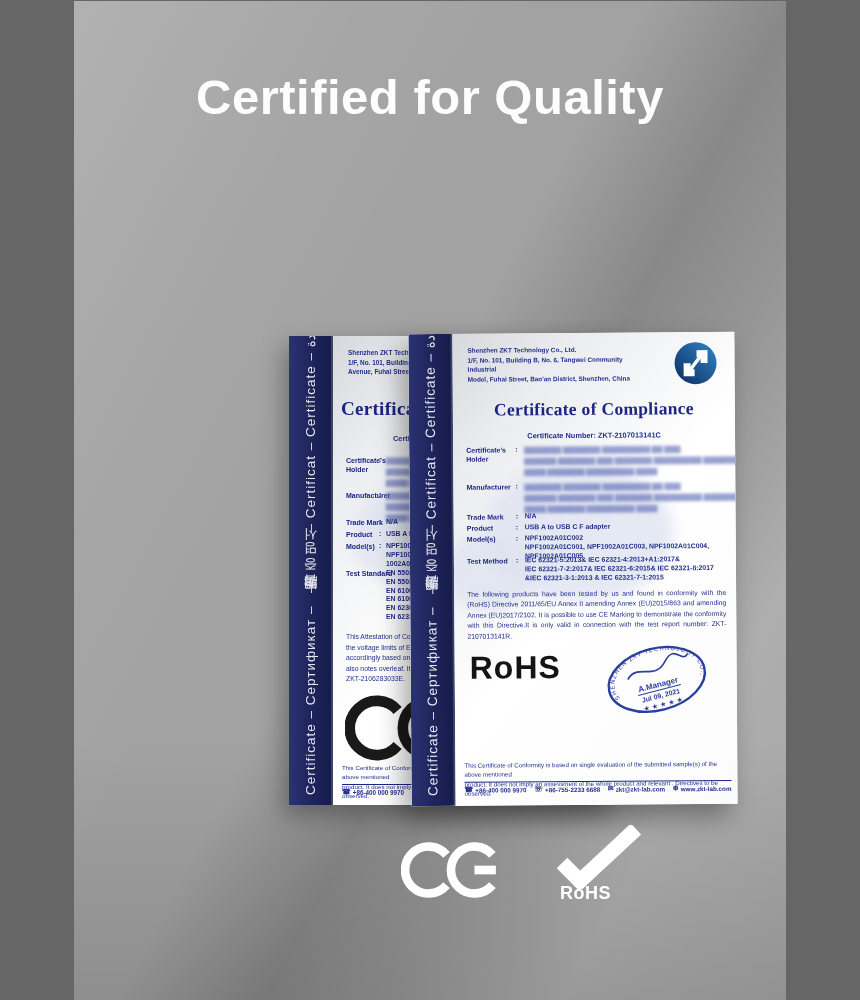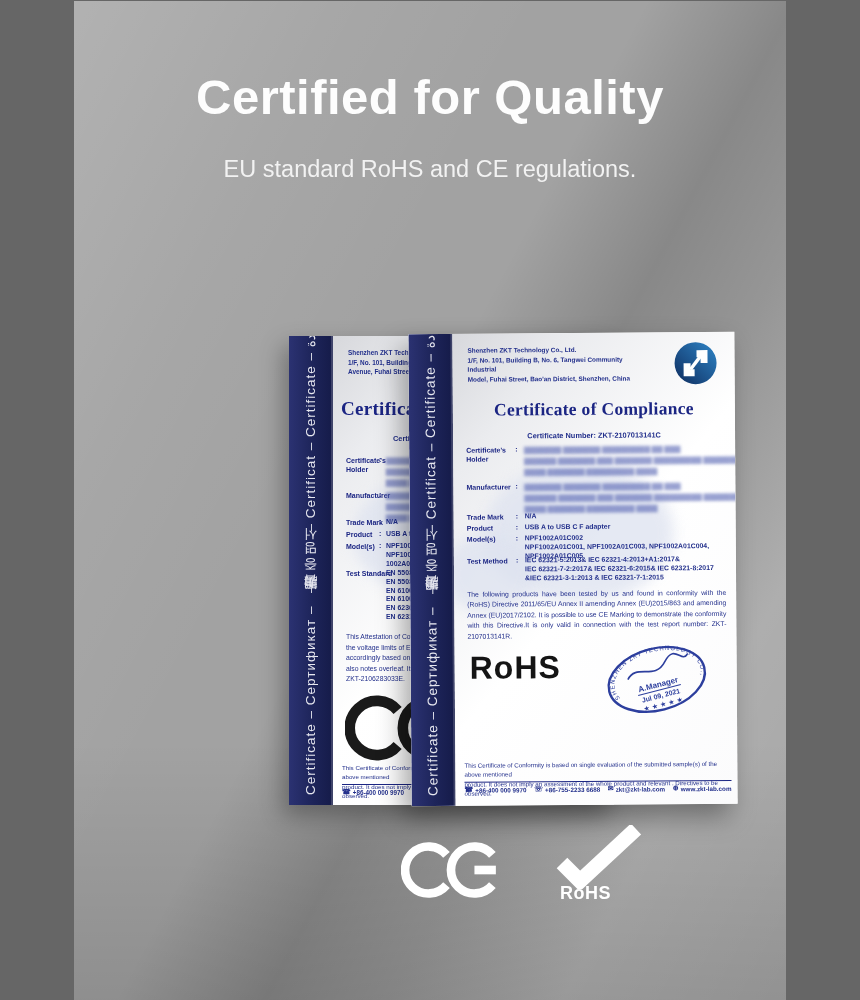--- a/index.html
+++ b/index.html
@@ -66,21 +66,20 @@
 </head>
 <body>
 
 <div class="canvas">
   <div class="ov ov1"></div>
   <div class="ov ov2"></div>
   <div class="ov ov3"></div>
 
   <div class="hero-title">Certified for Quality</div>
   <div class="hero-sub">
-    <div>EU standard RoHS and CE regulations.</div>
   </div>
 
   <div class="certs">
 
     <div class="cert cert-back">
       <div class="spine">
         <div class="spine-text">Certificate – Сертификат – 證明書 – 증명서 – Certificat – Certificate – شهادة</div>
       </div>
       <div class="page">
         <div class="wmap" style="left:20px;top:140px;width:160px;height:120px;"></div>

